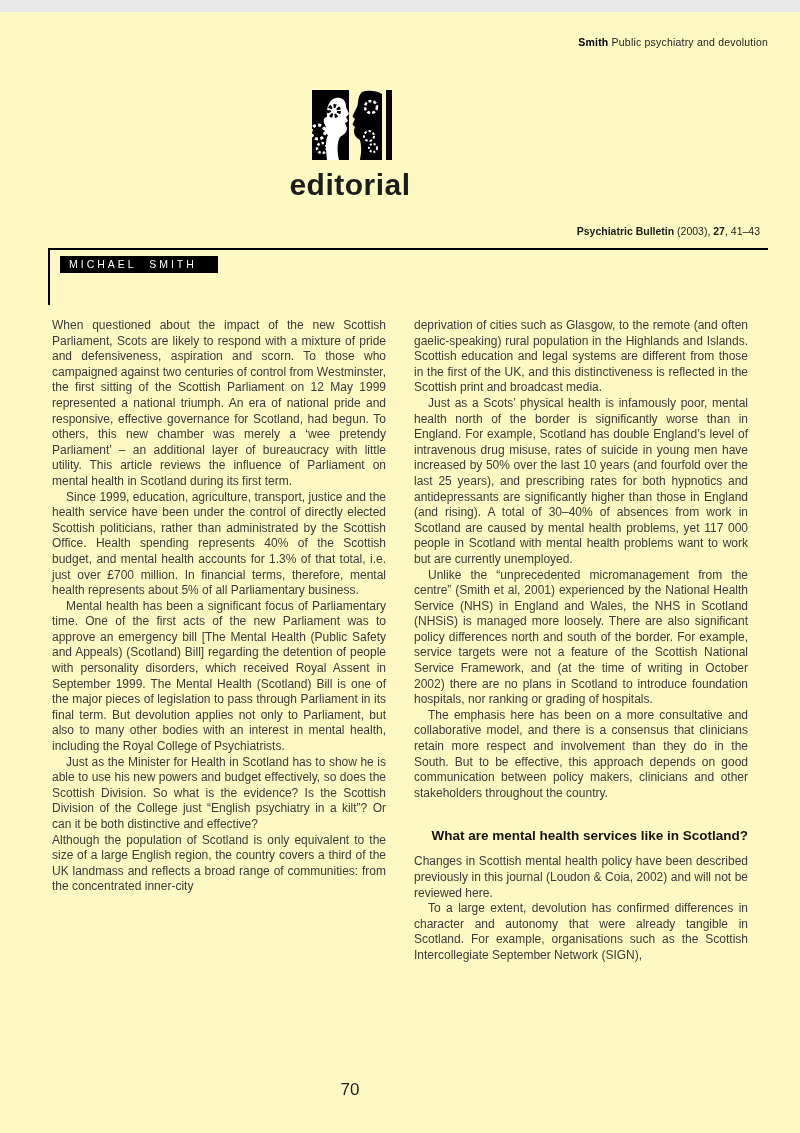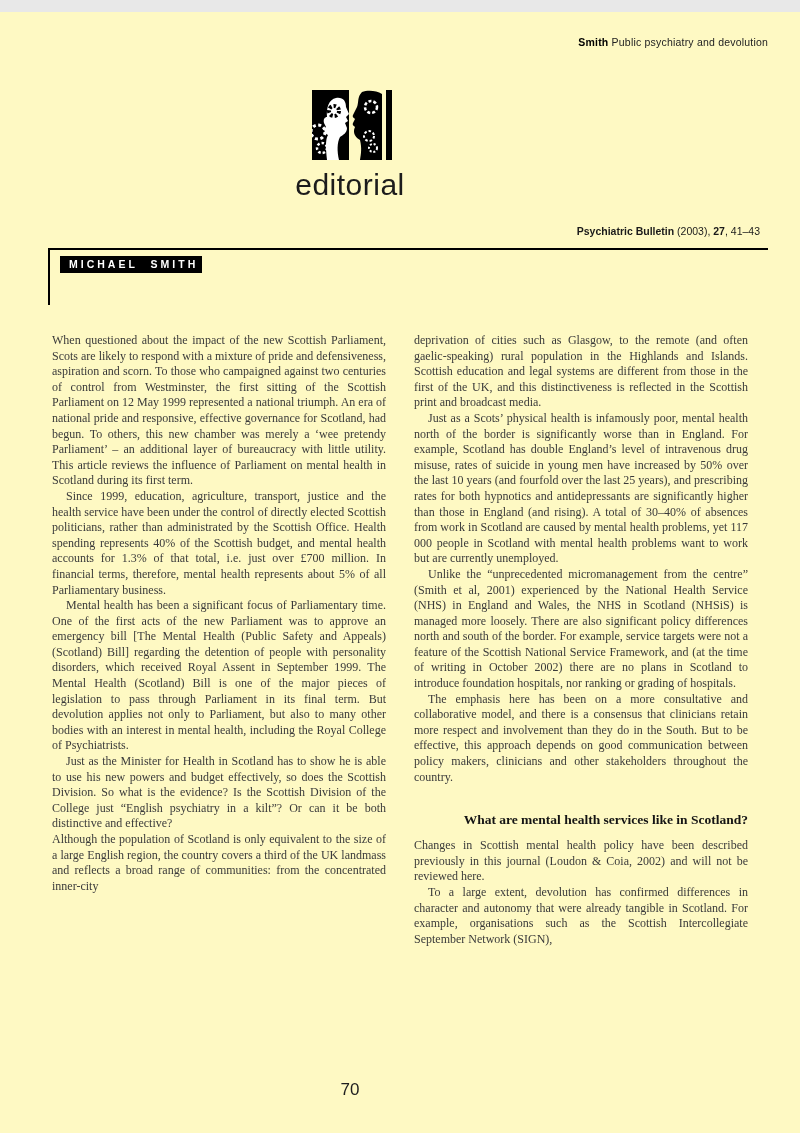--- a/index.html
+++ b/index.html
@@ -16,48 +16,48 @@
   .running-head{
     position:absolute;top:24px;right:32px;
     font-size:10.5px;color:#222;letter-spacing:.2px;
   }
   .running-head b{font-weight:bold;color:#000;}
   
   .logo-wrap{position:absolute;left:312px;top:78px;width:84px;height:72px;}
   .section-label{
     position:absolute;left:270px;top:156px;width:160px;
     text-align:center;
-    font-size:30px;font-weight:400;color:#1c1c1c;letter-spacing:.5px;
+    font-size:30px;font-weight:700;color:#1c1c1c;letter-spacing:.5px;
   }
   
   .citation{
     position:absolute;top:213px;right:40px;
     font-size:10.5px;color:#1a1a1a;
   }
   .citation .jn,.citation .vol{font-weight:bold;}
   
   .rule-top{position:absolute;left:48px;top:236px;width:720px;height:2px;background:#000;}
   .rule-left{position:absolute;left:48px;top:236px;width:2px;height:57px;background:#000;}
   
   .byline-badge{
     position:absolute;left:60px;top:244px;
     background:#000;color:#fff;
-    font-size:10.5px;font-weight:bold;
+    font-size:10.5px;font-weight:normal;
     letter-spacing:3px;word-spacing:7px;
-    padding:2px 4px 3px 9px;
+    padding:2px 21px 3px 9px;
   }
   .article-title{
     position:absolute;left:60px;top:263px;width:700px;
     font-size:21.5px;font-weight:bold;color:#0d0d0d;letter-spacing:-.2px;
   }
   
   .col{
-    position:absolute;top:321px;width:334px;
+    position:absolute;top:306px;width:334px;
     font-size:12px;line-height:15.6px;
-    text-align:justify;color:#3a3a3a;font-family:Liberation Serif, serif;
+    text-align:justify;color:#3a3a3a;
   }
   .col-left{left:52px;}
   .col-right{left:414px;}
   .col p{margin:0;}
   .col p.ind{text-indent:14px;}
   .sec-heading{
     margin:26px 0 10px 0;
     font-size:13.5px;font-weight:bold;color:#141414;
     text-align:right;line-height:17px;
   }

